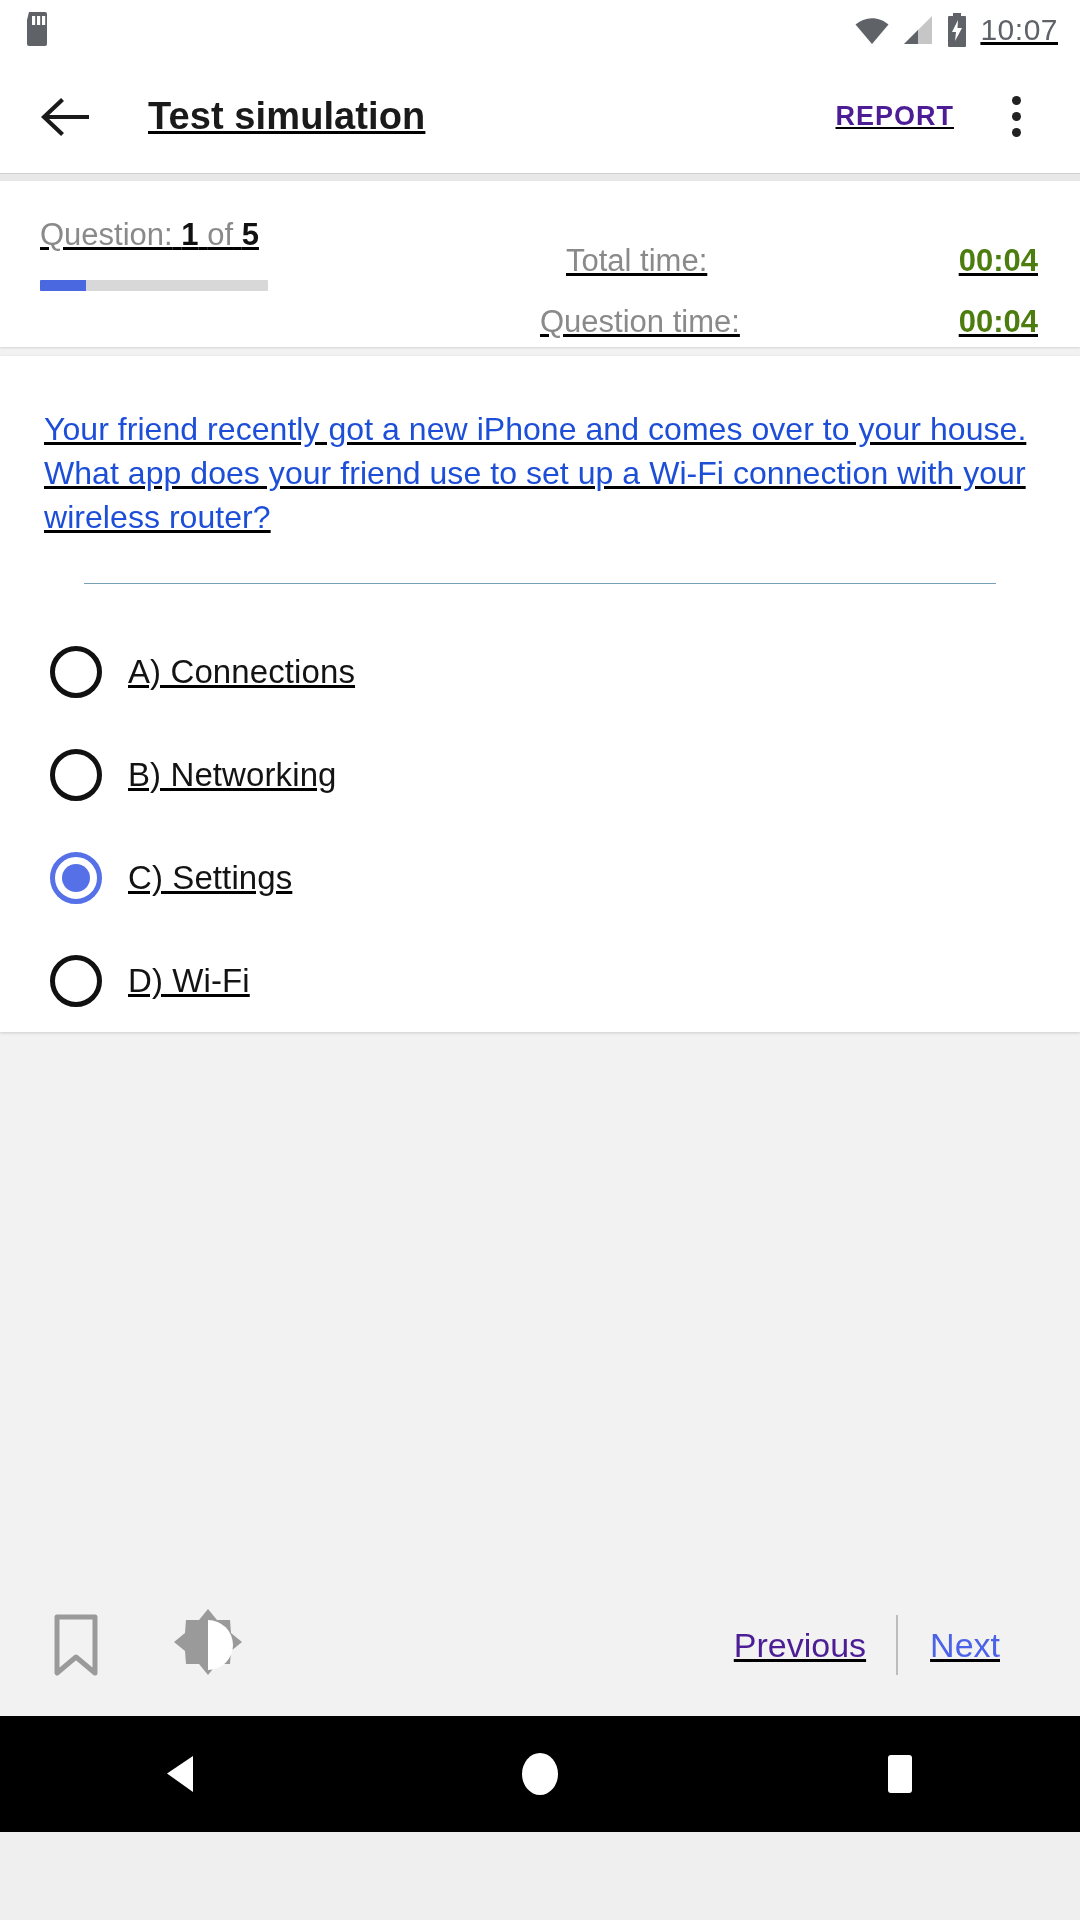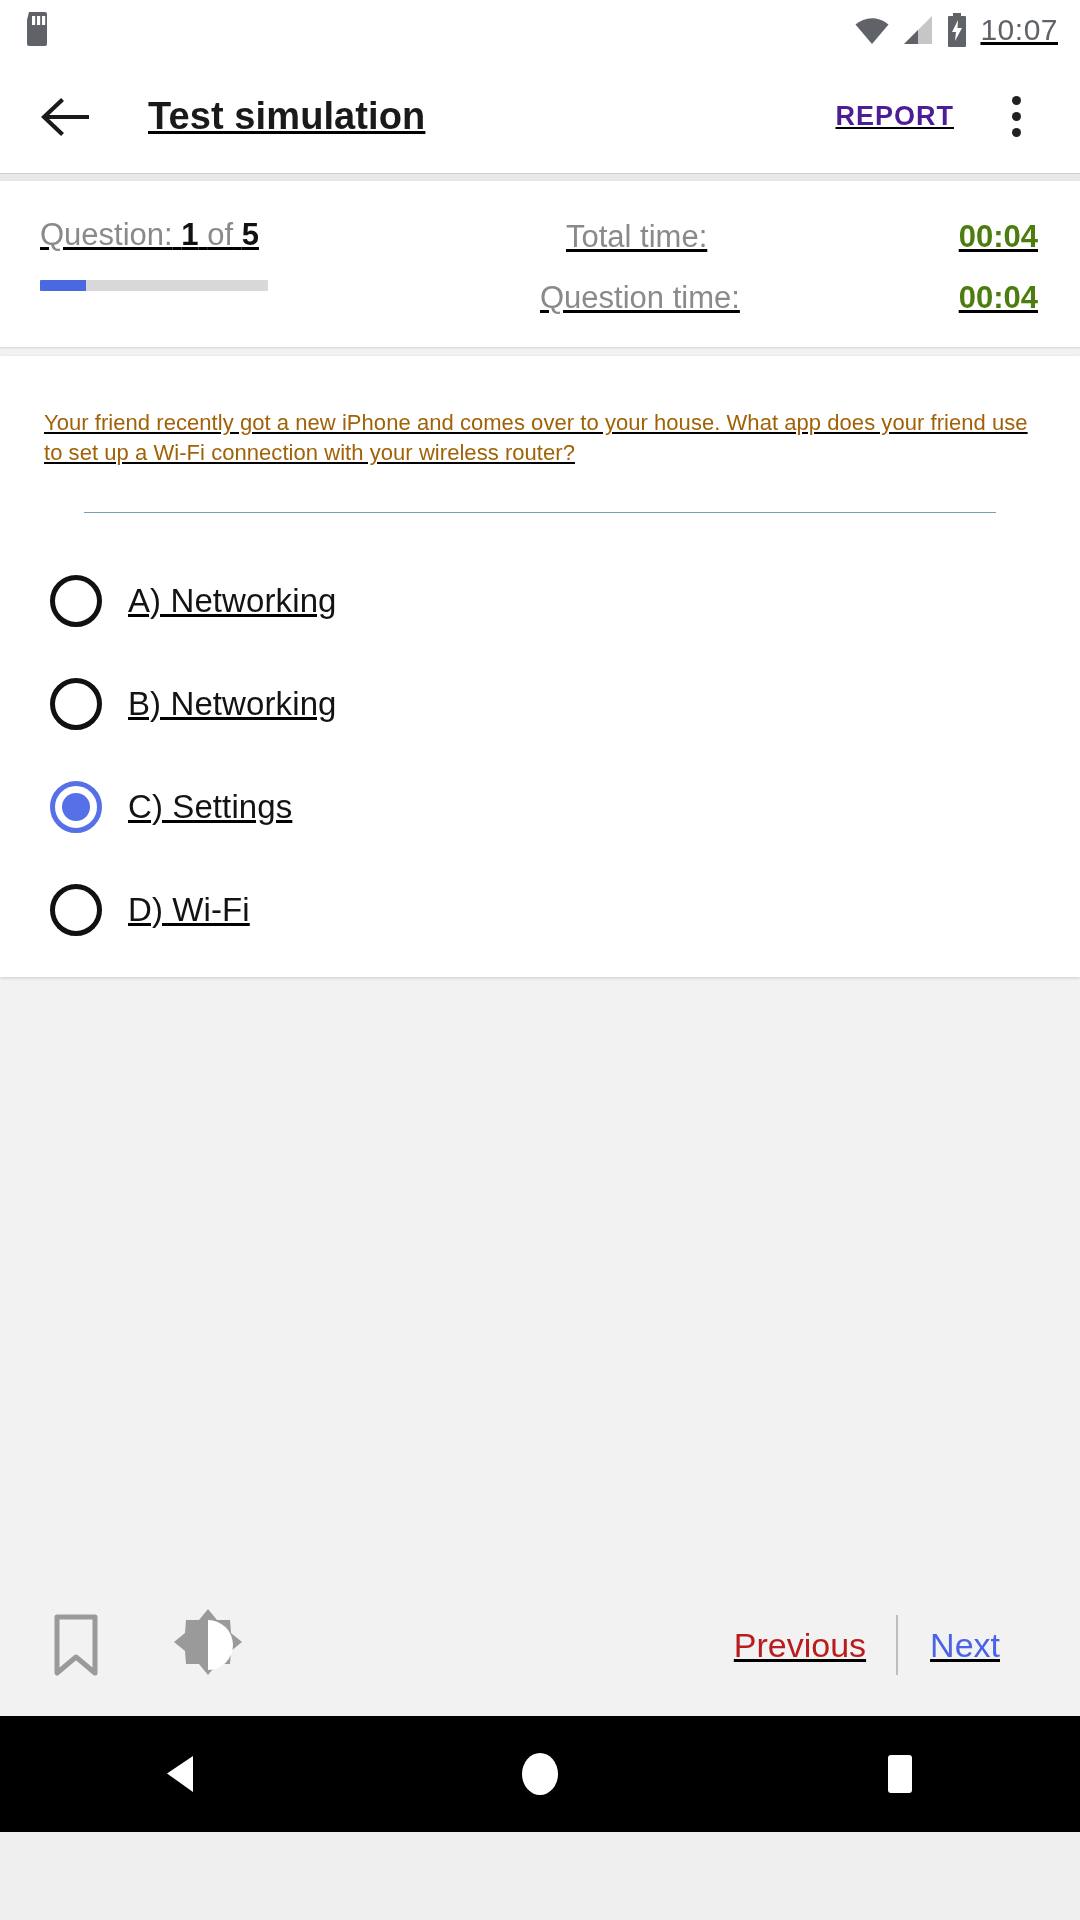--- a/index.html
+++ b/index.html
@@ -41,42 +41,42 @@
 
   
   .gap { height:8px; background:#e8e8e8; flex:0 0 8px; }
   .stats-card {
     background:#ffffff; flex:0 0 166px;
     padding:36px 40px 0 40px;
     display:flex; box-shadow:0 1px 2px rgba(0,0,0,0.13);
     position:relative; z-index:3;
   }
   .stats-left { width:50%; }
-  .stats-right { width:50%; display:flex; flex-direction:column; gap:25px; padding-top:2px; }
+  .stats-right { width:50%; display:flex; flex-direction:column; gap:25px; padding-top:2px;margin-top:24px; }
   .q-line { font-size:31px; color:#8a8a8a; white-space:nowrap; }
   .q-line b { color:#111; font-weight:700; }
   .progress-track {
     margin-top:27px; width:228px; height:11px; background:#d8d8d8; border-radius:1px;
     overflow:hidden;
   }
   .progress-fill { height:100%; background:#4a68e0; width:20%; }
   .time-row { display:flex; align-items:baseline; white-space:nowrap; }
   .time-label { font-size:31px; color:#8a8a8a; }
   .time-val { font-size:31px; color:#4d7c0f; font-weight:700; margin-left:auto; }
   .tr-total .time-label { margin-left:26px; }
   .tr-total { padding-right:2px; }
   .tr-q { padding-right:2px;justify-content:flex-end; }
 
   
   .q-card {
     background:#ffffff; margin-top:9px; flex:0 0 621px;
     padding:52px 44px 0 44px; box-shadow:0 1px 3px rgba(0,0,0,0.16);
     position:relative; z-index:2;
   }
-  .q-text { font-size:22px; line-height:1.37; color:#a16207; letter-spacing:0.05px; }
+  .q-text { font-size:32px; line-height:1.37; color:#1d4ed8; letter-spacing:0.05px; }
   .q-divider { height:1px; background:#5e8fa8; margin:44px 40px 0 40px; opacity:0.85; }
 
   .options { margin-top:36px; }
   .option { display:flex; align-items:center; height:103px; padding-left:6px; }
   .radio { width:52px; height:52px; border-radius:50%; flex:0 0 52px;
            border:5px solid #111; background:#fff; position:relative; }
   .radio.sel { border-color:#5670e8; }
   .radio.sel::after {
     content:""; position:absolute; left:50%; top:50%;
     width:28px; height:28px; border-radius:50%; background:#5670e8;
@@ -184,21 +184,21 @@
       </div>
     </div>
   </div>
 
   <div class="q-card">
     <div class="q-text">Your friend recently got a new iPhone and comes over to your house. What app does your friend use to set up a Wi-Fi connection with your wireless router?</div>
     <div class="q-divider" style="background: rgb(94, 143, 168);"></div>
     <div class="options" id="options">
         <div class="option">
           <span class="radio"></span>
-          <span class="opt-label">A) Networking</span>
+          <span class="opt-label">A) Connections</span>
         </div>
         <div class="option">
           <span class="radio"></span>
           <span class="opt-label">B) Networking</span>
         </div>
         <div class="option">
           <span class="radio sel"></span>
           <span class="opt-label">C) Settings</span>
         </div>
         <div class="option">
@@ -218,21 +218,21 @@
         </svg>
       </span>
       <span>
         <svg class="icon-svg" width="72" height="76" viewBox="0 0 72 76">
           <path d="M36 2l9 11h13l1 13 11 9-11 9-1 13H45l-9 11-9-11H14l-1-13-11-9 11-9 1-13h13z" fill="#9a9a9a"></path>
           <path d="M36 13a25 25 0 0 1 0 50z" fill="#ffffff"></path>
         </svg>
       </span>
     </div>
     <div class="bb-right">
-      <div class="prev-btn" style="color: #b91c1c;">Previous</div>
+      <div class="prev-btn" style="color: #4c1d95;">Previous</div>
       <div class="vdiv"></div>
       <div class="next-btn" style="color: rgb(74, 99, 232);">Next</div>
     </div>
   </div>
 
   <div class="navbar">
     <div class="nav-btn">
       <span>
         <svg class="icon-svg" width="34" height="40" viewBox="0 0 34 40">
           <path d="M30 2 4 19.5 30 38z" fill="#ffffff"></path>

